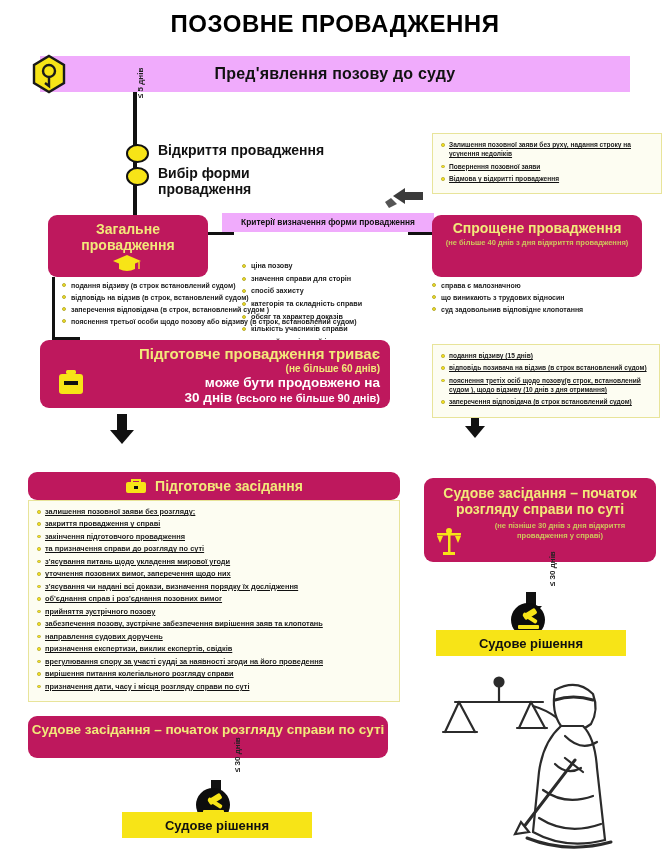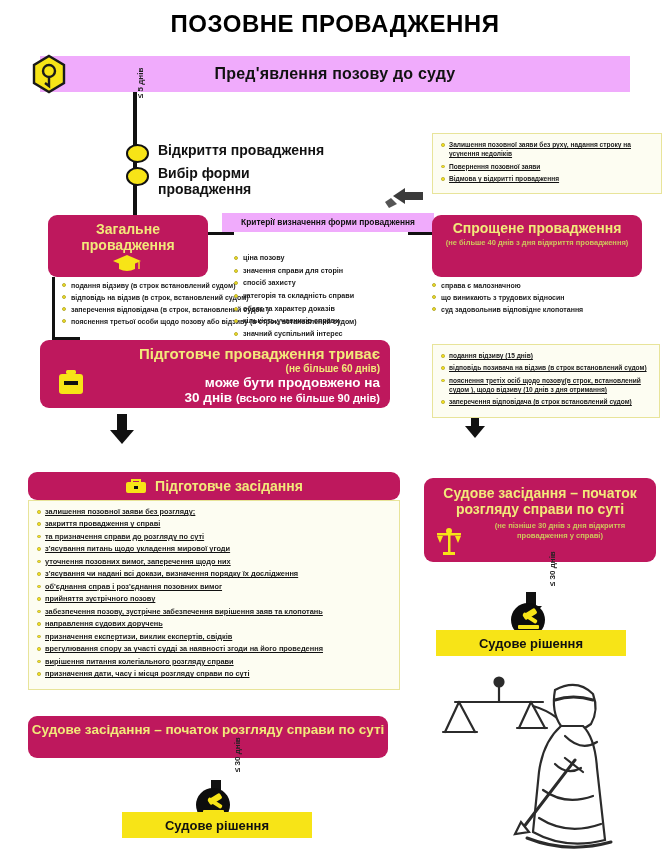--- a/index.html
+++ b/index.html
@@ -88,21 +88,21 @@
   .conn-down-left{left:52px;top:277px;width:3px;height:62px;background:#111;}
   .conn-left-elbow{left:52px;top:337px;width:28px;height:3px;background:#111;}
 
   
   .crit-head{
     left:222px;top:213px;width:212px;background:#f0abfc;
     padding:4px 6px;box-sizing:border-box;text-align:center;
     font-size:8.4px;font-weight:bold;color:#111;line-height:1.25;
   }
   .crit-list{left:226px;top:246px;width:196px;}
-  .crit-list ul{margin:8px;padding:0;list-style:none;}
+  .crit-list ul{margin:16px;padding:0;list-style:none;}
   .crit-list li{
     font-size:7.2px;font-weight:bold;color:#1b1b1b;line-height:1.2;
     padding-left:9px;position:relative;margin-bottom:4px;
   }
   .crit-list li:before{
     content:"";position:absolute;left:0;top:2px;width:4px;height:4px;border-radius:50%;
     background:#f7e417;border:1px solid #b9ae3c;box-sizing:border-box;
   }
 
   
@@ -303,20 +303,21 @@
         <rect x="9" y="8" width="4" height="3" fill="#0d0d0d"></rect>
       </svg>
     </span>
     <span class="h">Підготовче засідання</span>
   </div>
 
   <div class="abs note sitting-note">
     <ul>
       <li>залишення позовної заяви без розгляду;</li>
       <li>закриття провадження у справі</li>
+      <li>закінчення підготовчого провадження</li>
       <li>та призначення справи до розгляду по суті</li>
       <li>з'ясування питань щодо укладення мирової угоди</li>
       <li>уточнення позовних вимог, заперечення щодо них</li>
       <li>з'ясування чи надані всі докази, визначення порядку їх дослідження</li>
       <li>об'єднання справ і роз'єднання позовних вимог</li>
       <li>прийняття зустрічного позову</li>
       <li>забезпечення позову, зустрічне забезпечення вирішення заяв та клопотань</li>
       <li>направлення судових доручень</li>
       <li>призначення експертизи, виклик експертів, свідків</li>
       <li>врегулювання спору за участі судді за наявності згоди на його проведення</li>

